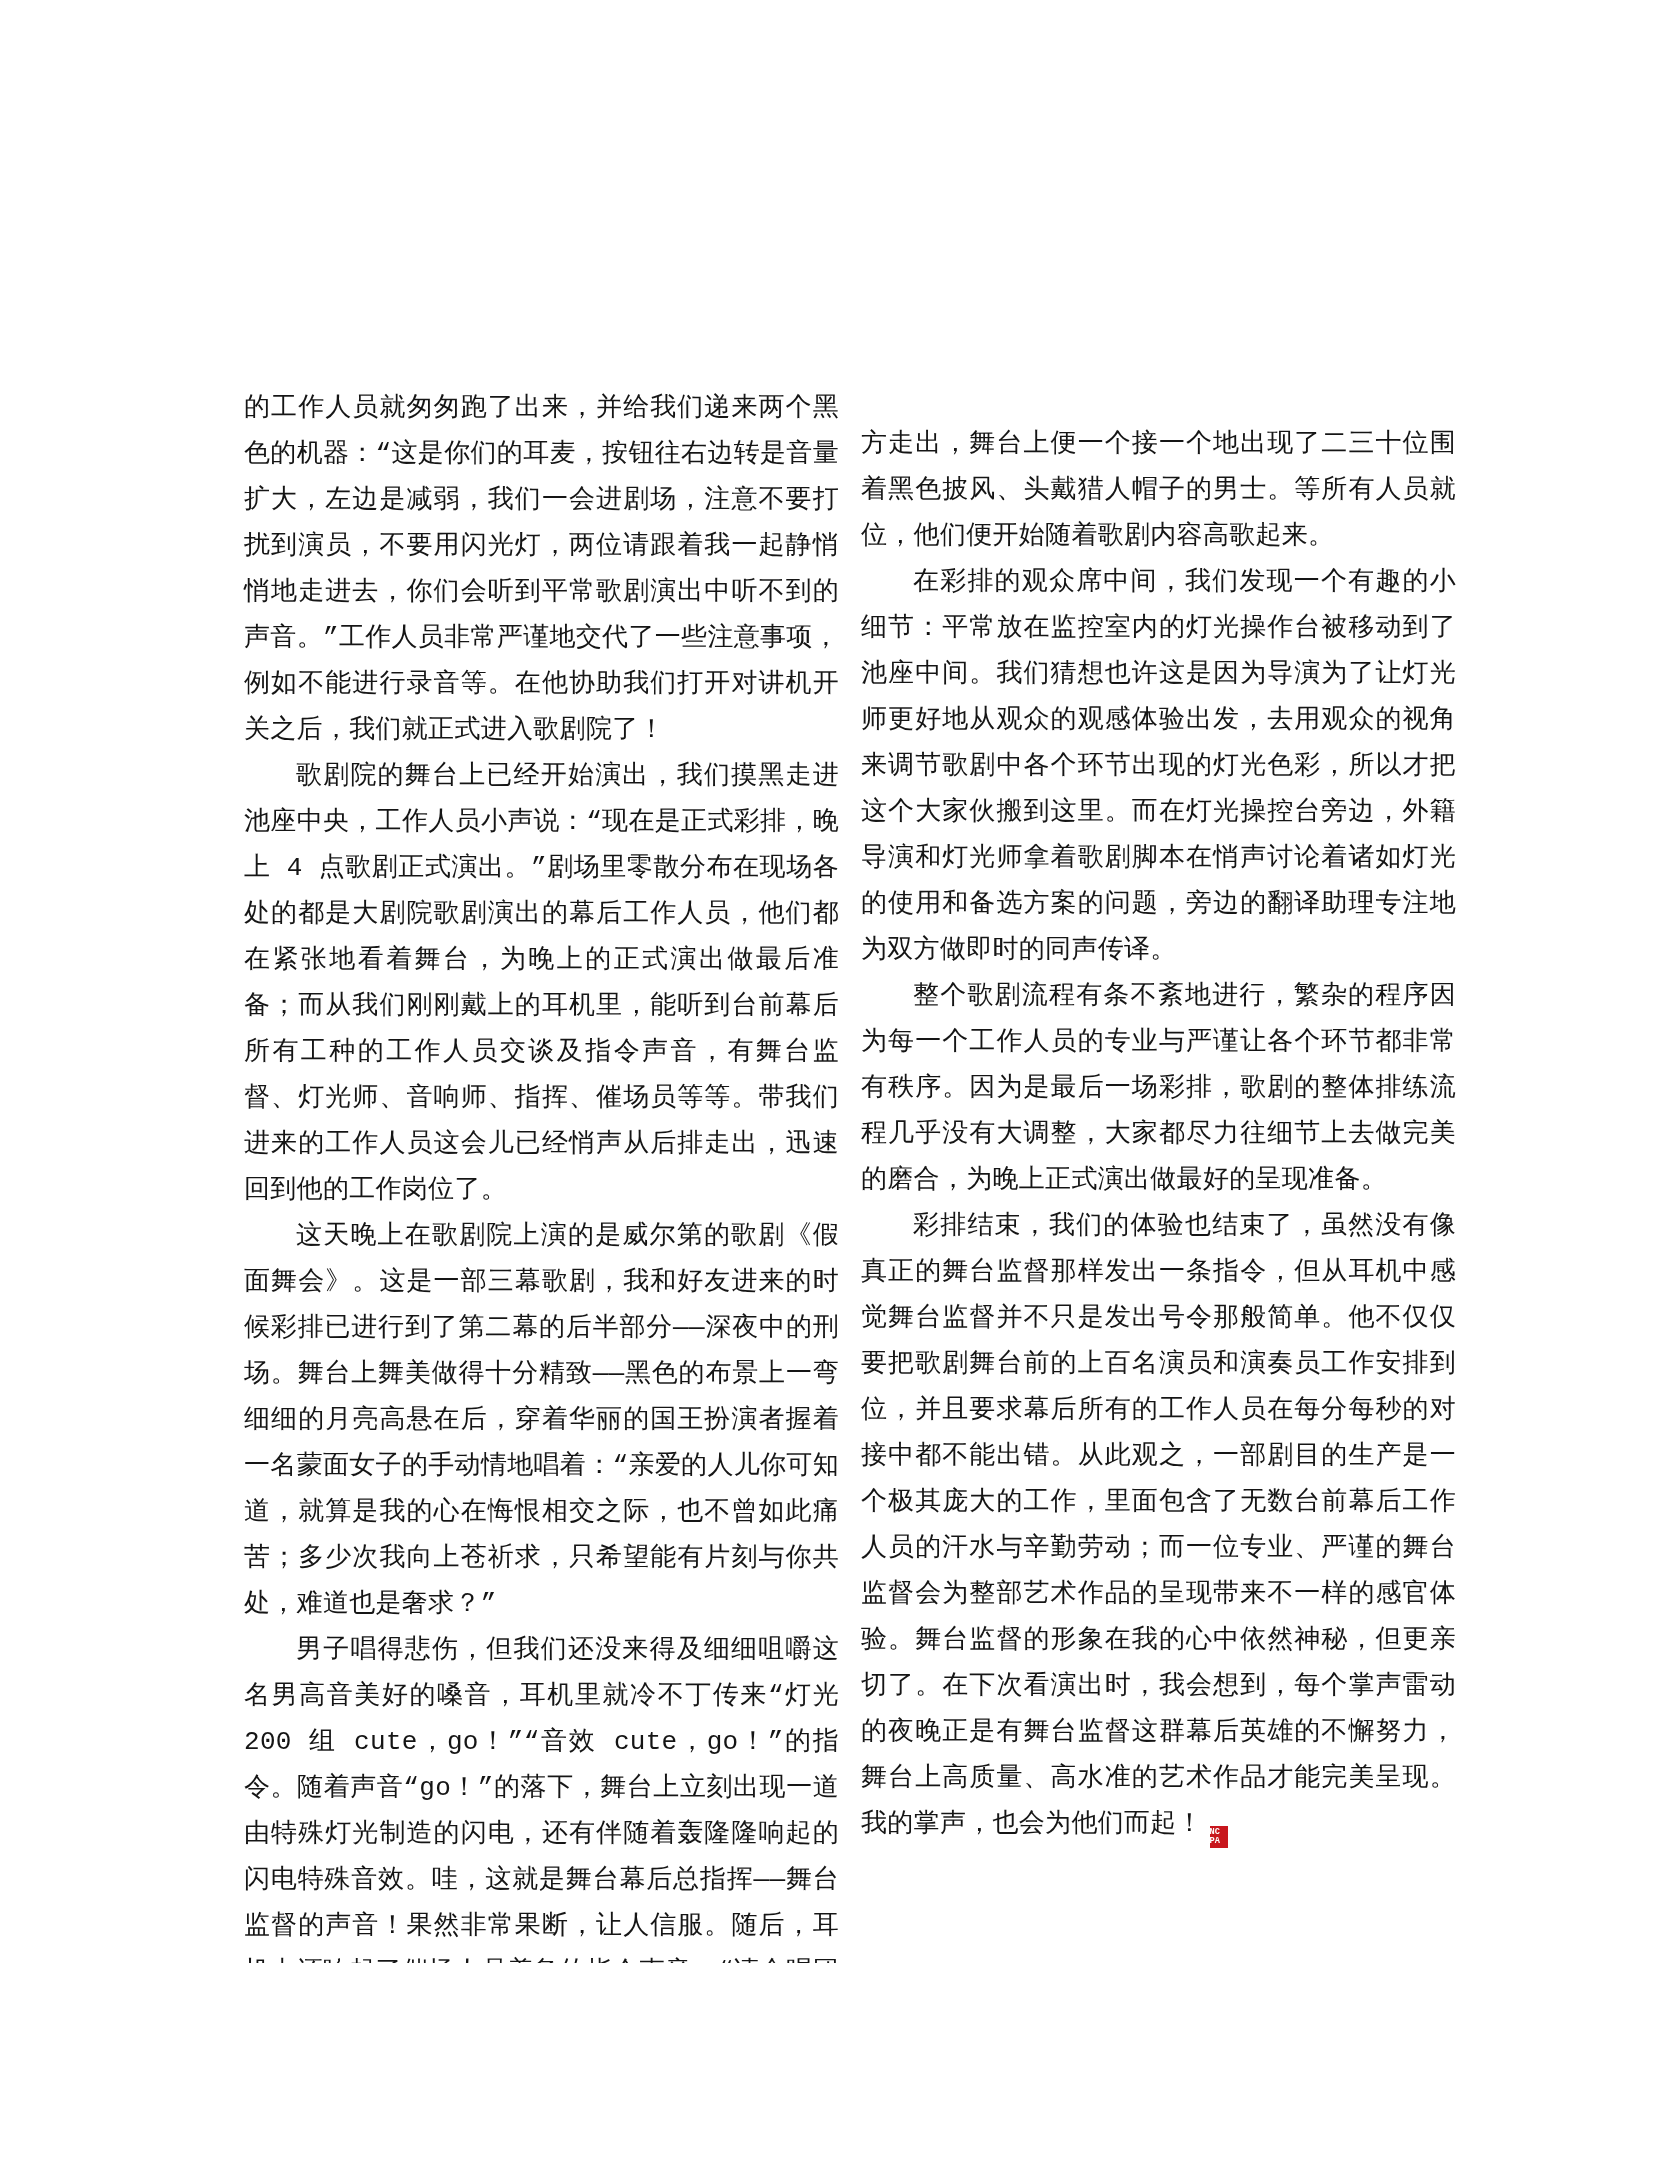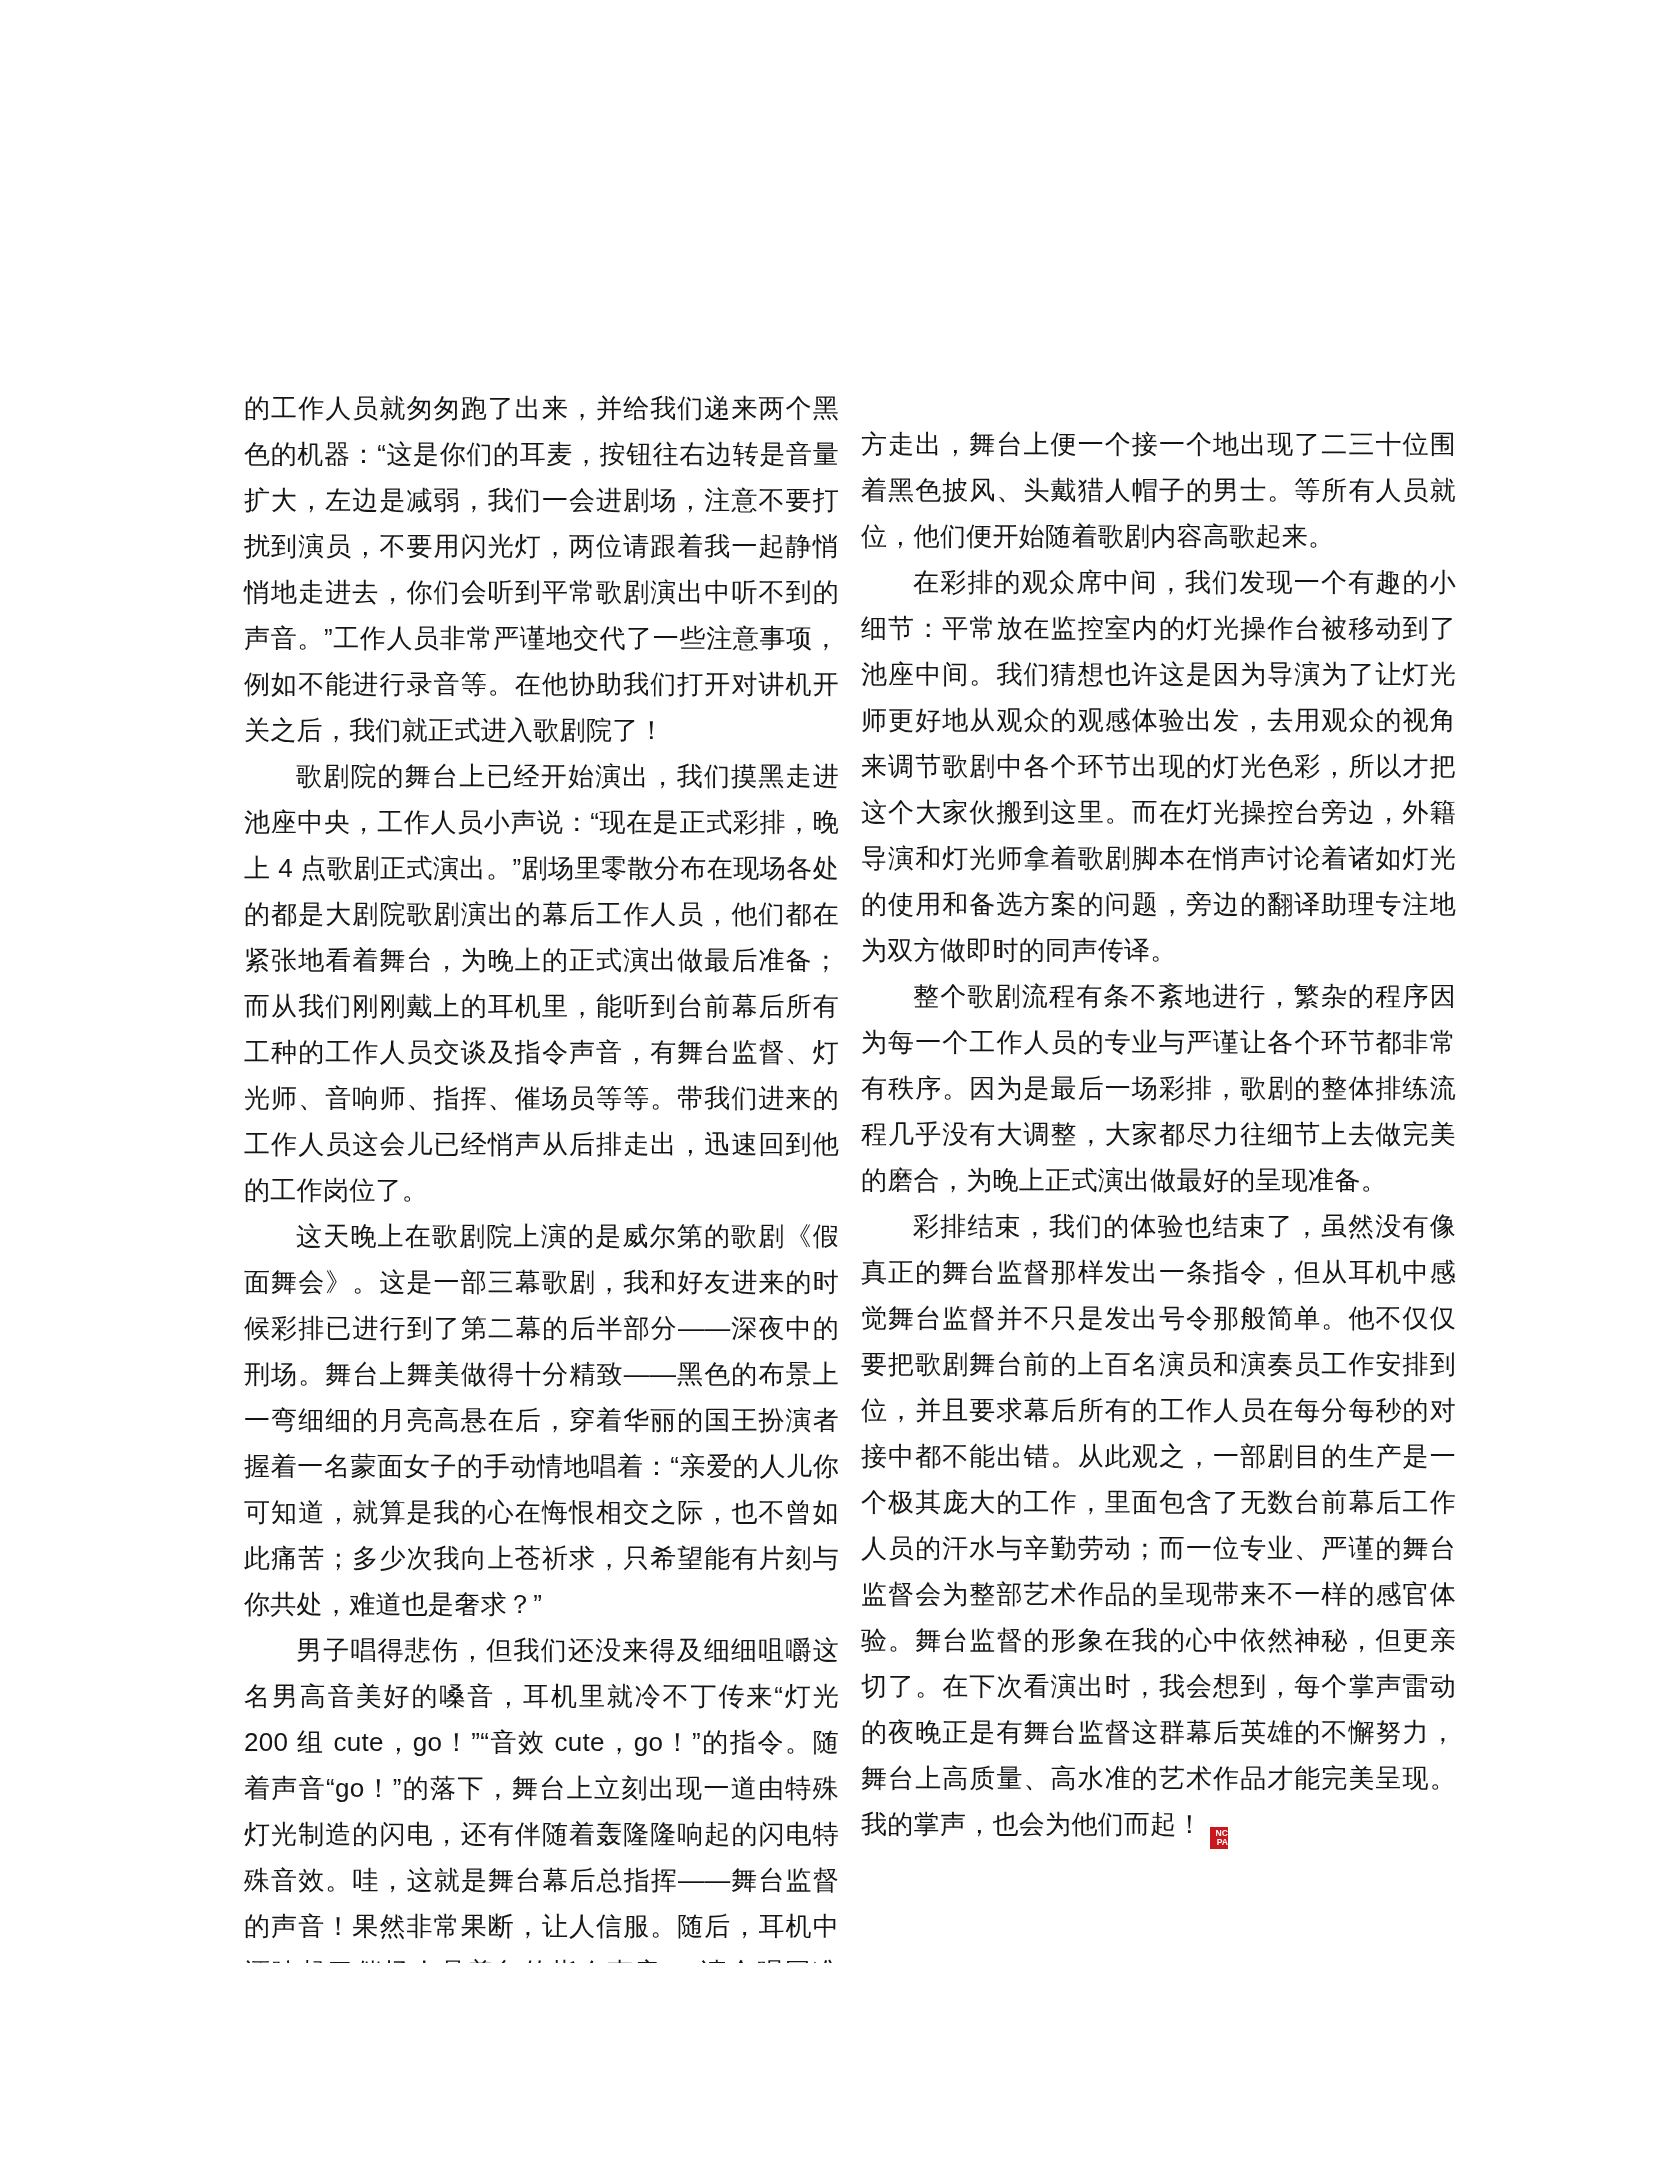--- a/index.html
+++ b/index.html
@@ -6,21 +6,21 @@
     margin: 0;
     padding: 0;
     background: #ffffff;
   }
   .page {
     position: relative;
     width: 1676px;
     height: 1963px;
     background: #ffffff;
     overflow: hidden;
-    font-family: Liberation Sans, sans-serif;
+    font-family: Liberation Mono, monospace;
     border-radius: 16px;
   }
   .col {
     position: absolute;
     top: 385px;
     width: 595px;
     font-size: 26px;
     line-height: 46px;
     color: #151515;
     text-align: justify;
@@ -30,21 +30,21 @@
   #col-right { left: 861px; margin-top: 36px; }
   .col p {
     margin: 0;
     padding: 0;
   }
   .col p.indent { text-indent: 2em; }
   .seal {
     display: inline-flex;
     flex-direction: column;
     justify-content: center;
-    align-items: flex-end;
+    align-items: flex-start;
     width: 18.5px;
     height: 22.4px;
     margin-left: 6.6px;
     vertical-align: -2.6px;
     background: #c8171d;
     color: #ffffff;
     font-size: 8.6px;
     font-weight: bold;
     line-height: 9.2px;
     letter-spacing: 0px;

